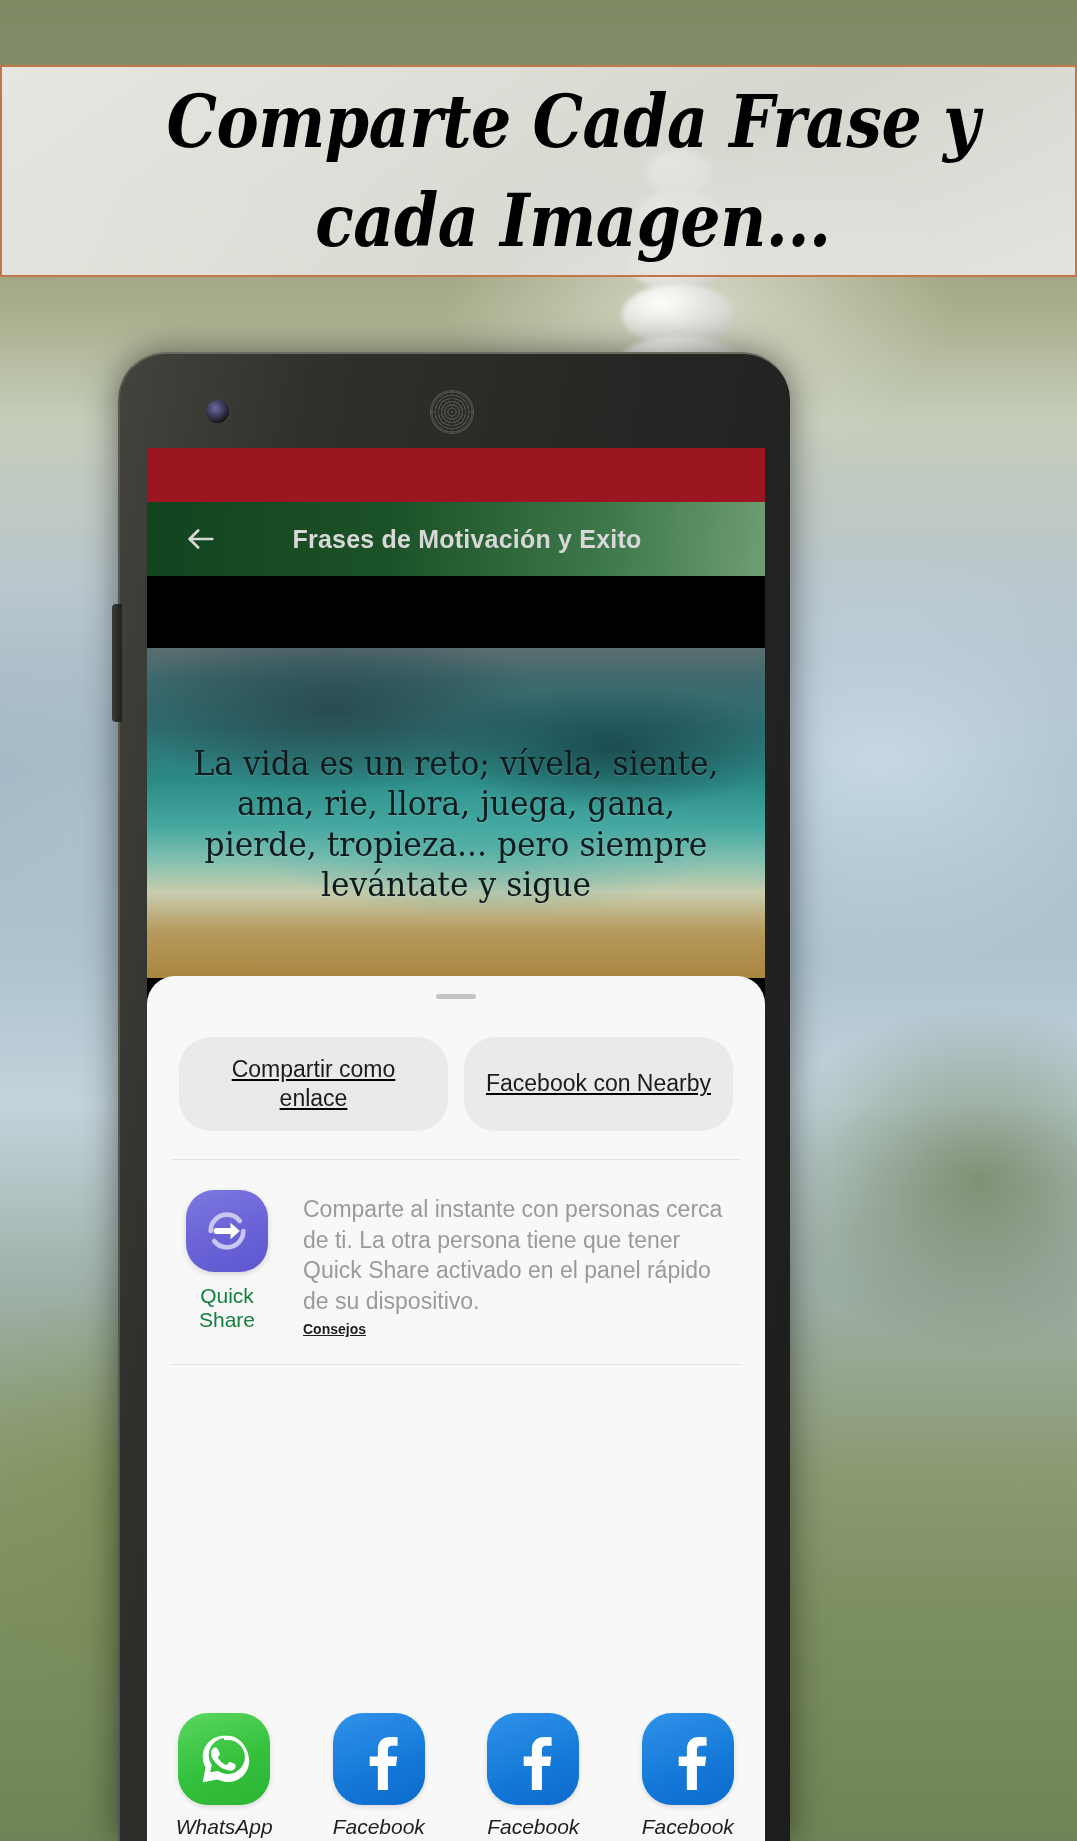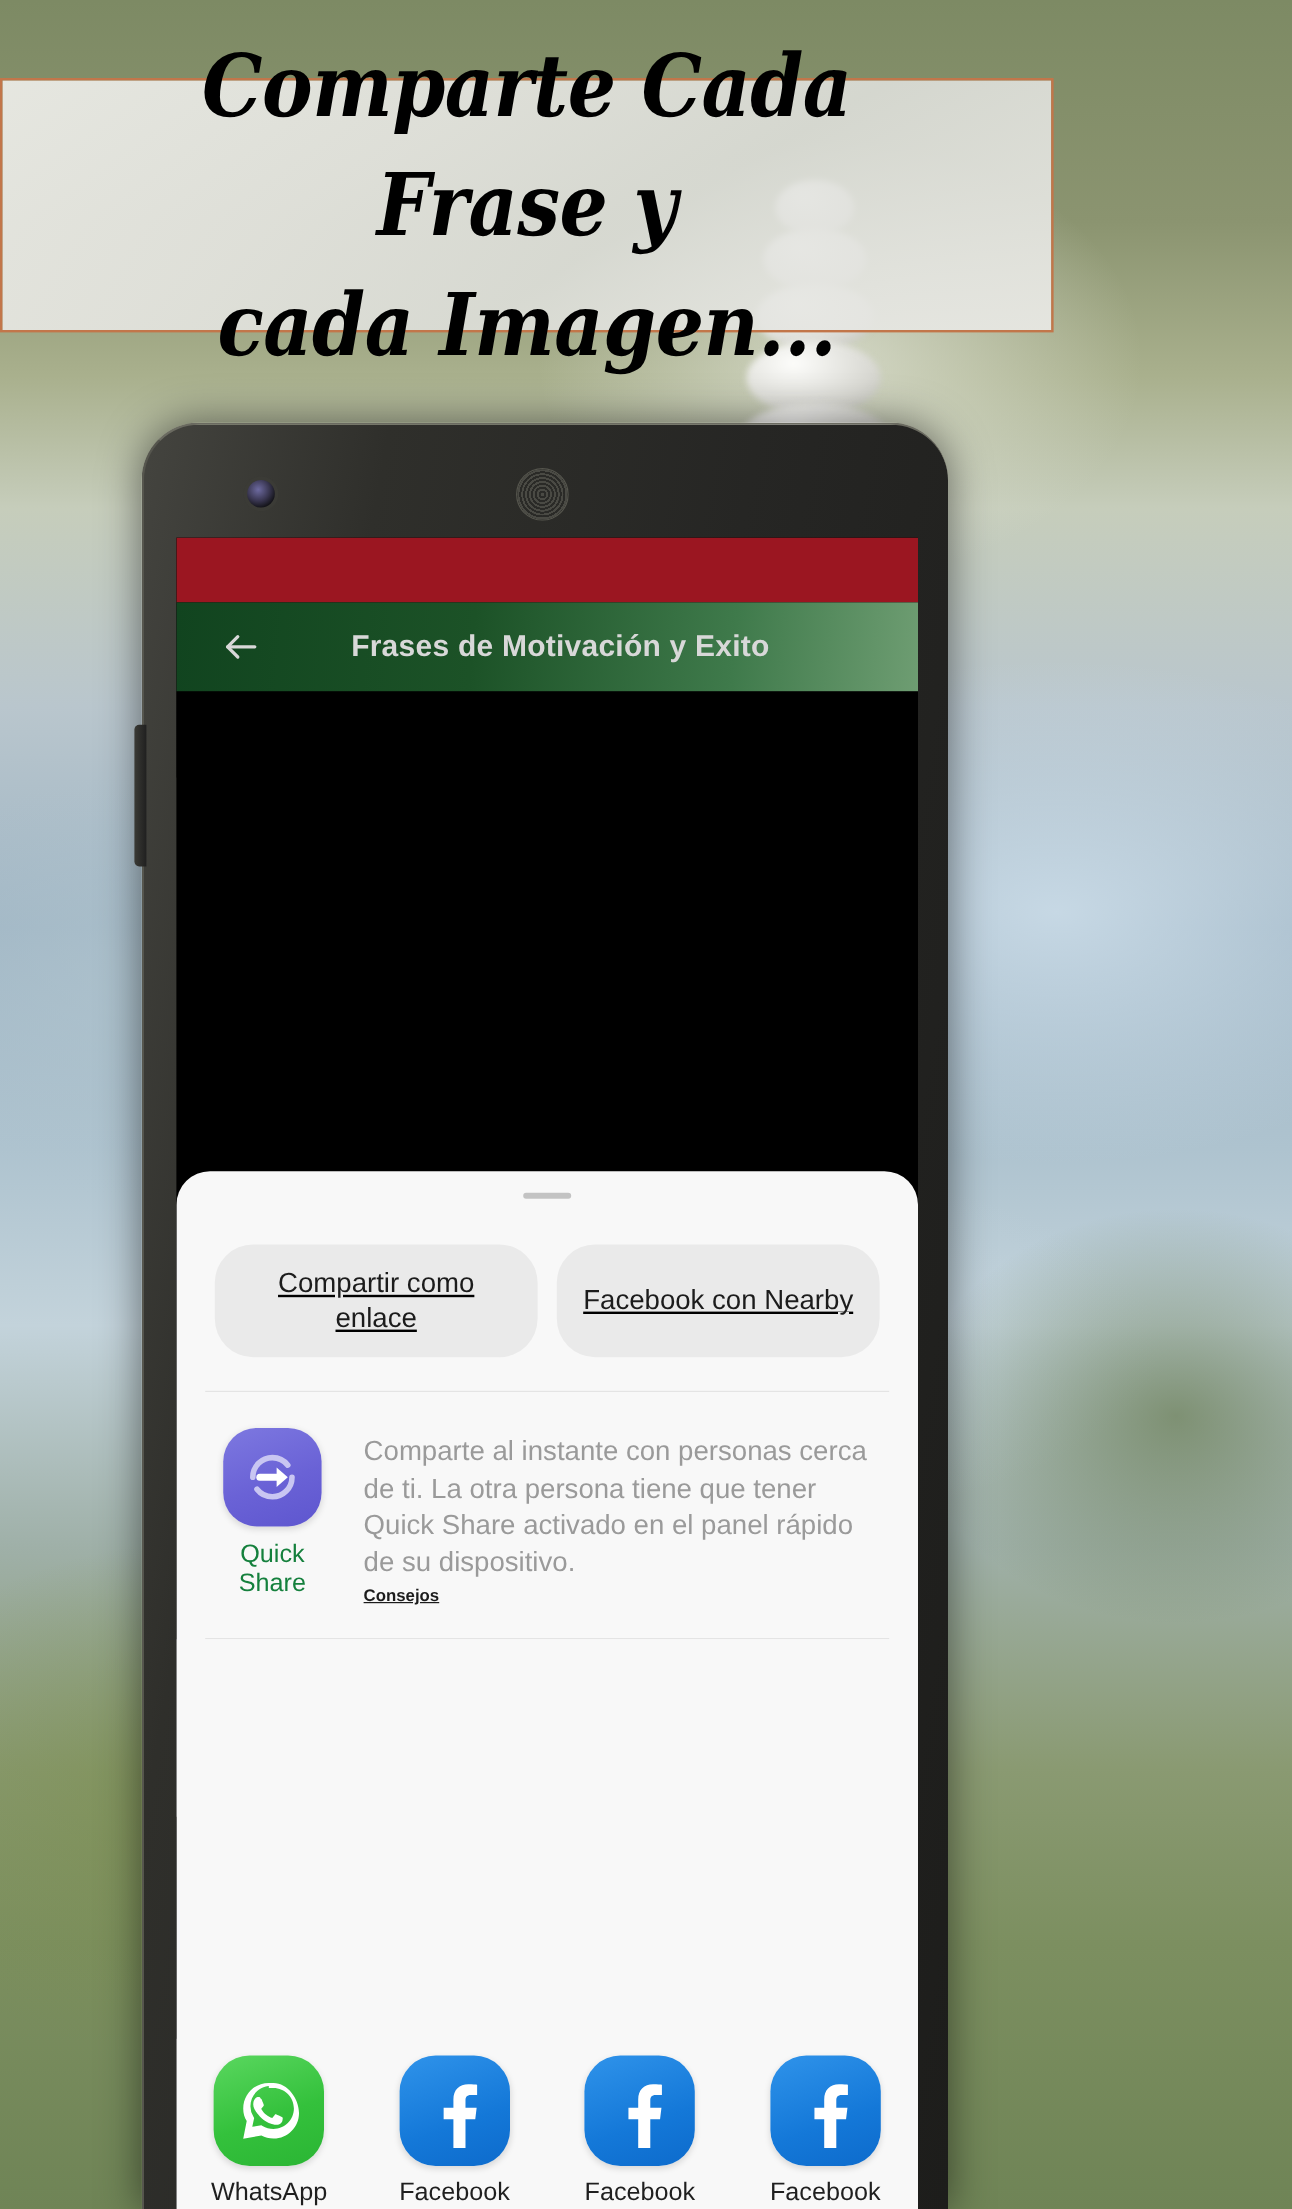--- a/index.html
+++ b/index.html
@@ -47,21 +47,21 @@
     display: block;
     background: radial-gradient(ellipse at 35% 30%, #fdfdfb, #d8d8d2 65%, #b9bab2);
     border-radius: 50%;
     filter: blur(2.5px);
   }
 
   
   #banner {
     position: absolute;
     left: 0; top: 65px;
-    width: 878px; height: 212px;
+    width: 1077px; height: 212px;
     border: 2px solid #c2764a;
     background: linear-gradient(150deg,
        rgba(238,238,234,.92) 0%,
        rgba(231,231,227,.90) 35%,
        rgba(224,225,221,.88) 60%,
        rgba(233,233,229,.92) 100%);
     display: flex;
     align-items: center;
     justify-content: flex-end;
   }
@@ -266,20 +266,21 @@
     left: 0; right: 0; bottom: 0;
     height: 144px;
     display: flex;
     align-items: flex-start;
     padding: 14px 0 0 0;
     background: #f8f8f8;
   }
   .app {
     width: 25%;
     text-align: center;
+    font-style: italic;
   }
   .app-icon {
     width: 92px; height: 92px;
     margin: 0 auto;
     border-radius: 30px;
     display: flex; align-items: center; justify-content: center;
     box-shadow: 0 2px 5px rgba(0,0,0,.13);
   }
   .app-icon.wa { background: linear-gradient(160deg, #5ad75f, #34c13c 55%, #2bb534); }
   .app-icon.fb { background: linear-gradient(160deg, #2f93ea, #1478d8 60%, #0d6bcc); }
@@ -325,20 +326,26 @@
         <svg viewBox="0 0 24 24" fill="none" stroke="#d8d8d8" stroke-width="1.9" stroke-linecap="round" stroke-linejoin="round">
           <line x1="20" y1="12" x2="4" y2="12"></line>
           <polyline points="10,6 4,12 10,18"></polyline>
         </svg>
       </div>
       <div id="appbar-title">Frases de Motivación y Exito</div>
     </div>
 
     <div id="blackstrip"></div>
 
+    <div id="quote-img">
+      <div id="quote-text">La vida es un reto; vívela, siente,
+ama, rie, llora, juega, gana,
+pierde, tropieza... pero siempre
+levántate y sigue</div>
+    </div>
 
     <div id="sheet">
 
       <div id="grabber"></div>
 
       <div id="chip-row">
         <div class="chip c1">Compartir como enlace</div>
         <div class="chip c2">Facebook con Nearby</div>
       </div>
 

